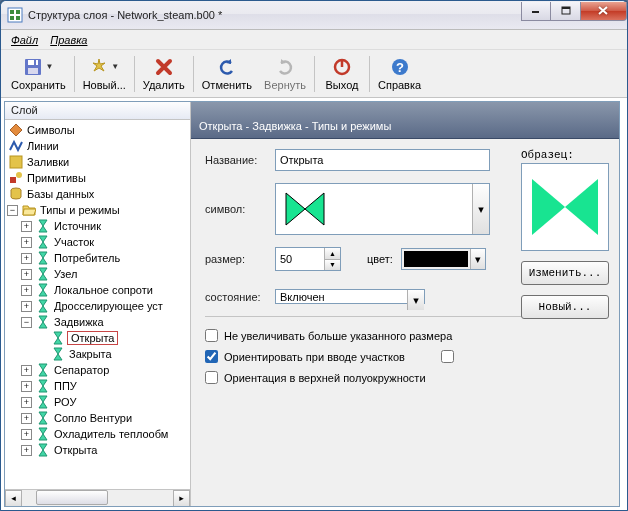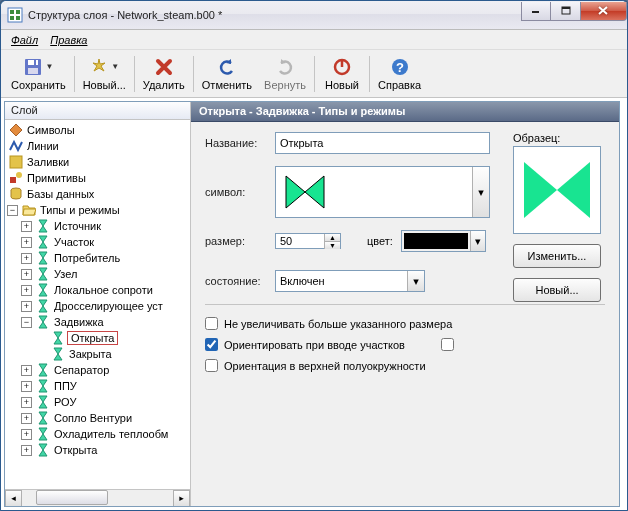--- a/index.html
+++ b/index.html
@@ -87,68 +87,68 @@
     height: 17px; background: #f0f0f0; border-top: 1px solid #c4c4c4;
     display:flex; align-items:center;
   }
   .hscroll .arrow { width:17px; height:17px; background: linear-gradient(#fefefe,#e0e0e0); border:1px solid #b0b0b0; display:flex;align-items:center;justify-content:center;font-size:9px;}
   .hscroll .track { flex:1; background:#efefef; height:17px; position:relative;}
   .hscroll .thumb { position:absolute; left:14px; width:72px; top:0; height:15px; background: linear-gradient(#fefefe,#dedee6); border:1px solid #aaa; border-radius:2px;}
   .main {
     flex:1; display:flex; flex-direction:column; background:#f0f0f0;
   }
   .main-hdr {
-    height: 20px; padding: 3px 8px; color: #fff; font-weight: bold;
+    height: 20px; padding: 18px 8px; color: #fff; font-weight: normal;
     background: linear-gradient(to bottom, #8a97ab, #5a6a87);
     border-bottom: 1px solid #3a4a67;
   }
   .main-body { flex:1; padding: 10px 14px; position: relative; }
   .form-row { display:flex; align-items:center; margin-bottom: 12px; }
   .form-label { width: 70px; color:#222; }
   .text-input {
     height: 22px; border: 1px solid #7f9db9; background:#fff; padding: 0 4px;
     font-family: inherit; font-size: 11px;
   }
   .symbol-box {
     width: 215px; height: 52px; border:1px solid #7f9db9; background:#fff;
     display:flex; align-items:center; padding: 0 8px; position:relative;
   }
   .symbol-box .dd {
     position:absolute; right:0; top:0; width:17px; height:50px;
     background: linear-gradient(#fefefe,#e0e0e0); border-left:1px solid #b0b0b0;
     display:flex; align-items:center; justify-content:center;
   }
   .spinner {
-    display:flex; border:1px solid #7f9db9; background:#fff; height:16px; width:66px;
+    display:flex; border:1px solid #7f9db9; background:#fff; height:24px; width:66px;
   }
   .spinner input { border:none; width:48px; padding:0 4px; font-family:inherit; font-size:11px; outline:none;}
   .spinner .btns { width:16px; display:flex; flex-direction:column;}
   .spinner .btns div { flex:1; background:linear-gradient(#fefefe,#e0e0e0); border-left:1px solid #b0b0b0; display:flex;align-items:center;justify-content:center; font-size:7px;}
   .spinner .btns div:first-child { border-bottom:1px solid #b0b0b0;}
   .color-picker {
     display:flex; height:22px; border:1px solid #7f9db9;
   }
   .color-picker .swatch { width:64px; background:#000; margin:2px;}
   .color-picker .dd { width:15px; background:linear-gradient(#fefefe,#e0e0e0); display:flex;align-items:center;justify-content:center; border-left:1px solid #b0b0b0;}
   .sample-panel {
-    position:absolute; right: 14px; top: 10px; width: 92px;
+    position:absolute; right: 6px; top: 10px; width: 92px; font-family: Liberation Mono, monospace;
   }
   .sample-label { margin-bottom: 2px; }
   .sample-box {
     width: 88px; height: 88px; border:1px solid #7f9db9; background:#fff;
     display:flex; align-items:center; justify-content:center;
   }
   .winbutton {
     height: 24px; width: 88px; margin-top: 10px;
     background: linear-gradient(to bottom,#fdfdfd,#e5e5e5);
     border:1px solid #707070; border-radius: 3px;
     font-family: inherit; font-size: 11px; cursor: default;
   }
   .combo {
-    height:22px; width: 150px; border:1px solid #7f9db9; background:#fff;
+    height:15px; width: 150px; border:1px solid #7f9db9; background:#fff;
     display:flex; align-items:center; padding: 0 4px; position:relative;
   }
   .combo .dd { position:absolute; right:0; top:0; width:17px; height:20px; background:linear-gradient(#fefefe,#e0e0e0); border-left:1px solid #b0b0b0; display:flex;align-items:center;justify-content:center;}
   hr.sep { border:none; border-top:1px solid #c4c4c4; margin: 12px 0; }
   .checkbox-row { display:flex; align-items:center; margin: 4px 0; }
   .checkbox-row input { margin-right: 6px; accent-color: #2165b5; }
   .checkbox-group { display:flex; gap: 36px; }
 </style>
 </head>
 <body>
@@ -233,21 +233,21 @@
           <path d="M6 2 L6 7 L11 6 Z" fill="#888"></path>
         </svg>
       <span class="label">Вернуть</span>
     </div>
     <div class="tbsep"></div>
     <div class="tbbtn">
       <svg class="tbicon" viewBox="0 0 20 20">
           <circle cx="10" cy="10" r="7" fill="none" stroke="#c23a2a" stroke-width="2.5"></circle>
           <line x1="10" y1="2" x2="10" y2="10" stroke="#c23a2a" stroke-width="2.5"></line>
         </svg>
-      <span class="label">Новый</span>
+      <span class="label">Выход</span>
     </div>
     <div class="tbsep"></div>
     <div class="tbbtn">
       <svg class="tbicon" viewBox="0 0 20 20">
           <circle cx="10" cy="10" r="8" fill="#3d7acc"></circle>
           <text x="10" y="15" text-anchor="middle" fill="#fff" font-size="13" font-weight="bold">?</text>
         </svg>
       <span class="label">Справка</span>
     </div>
   </div>

